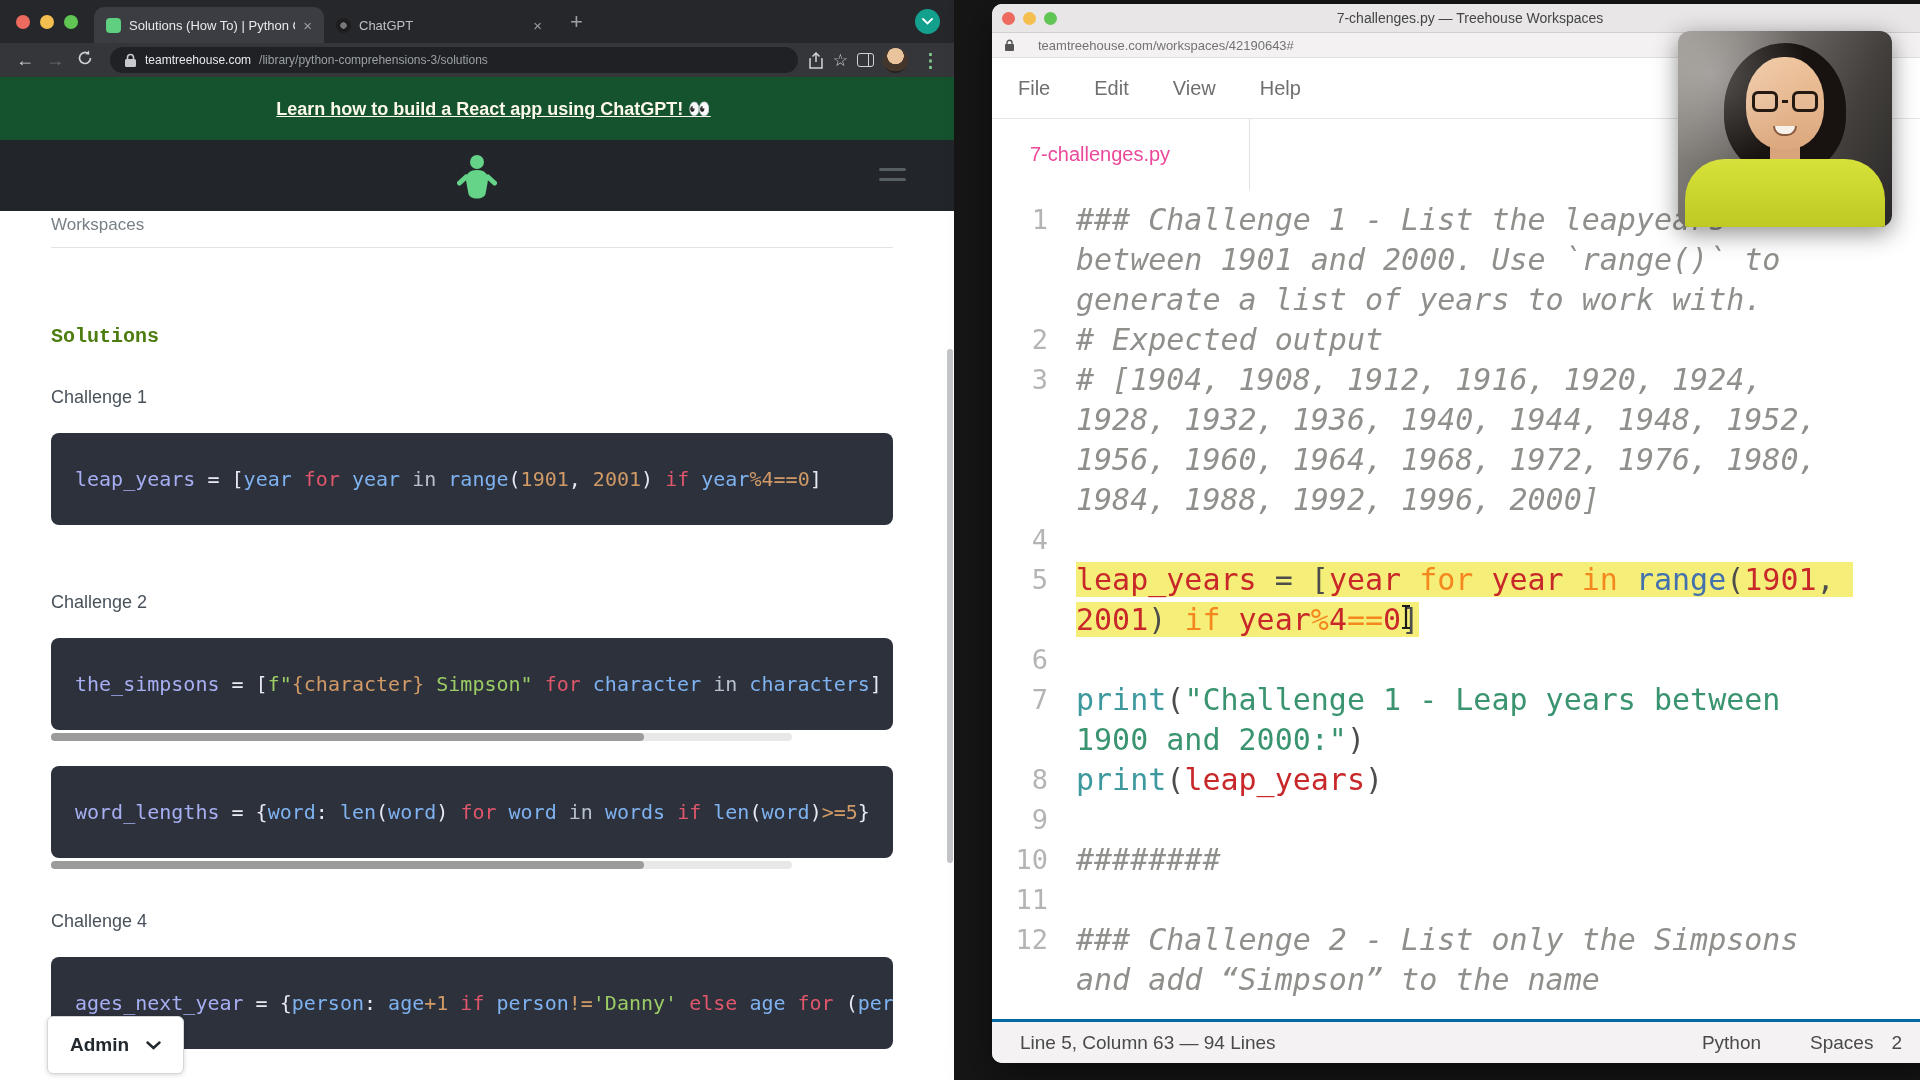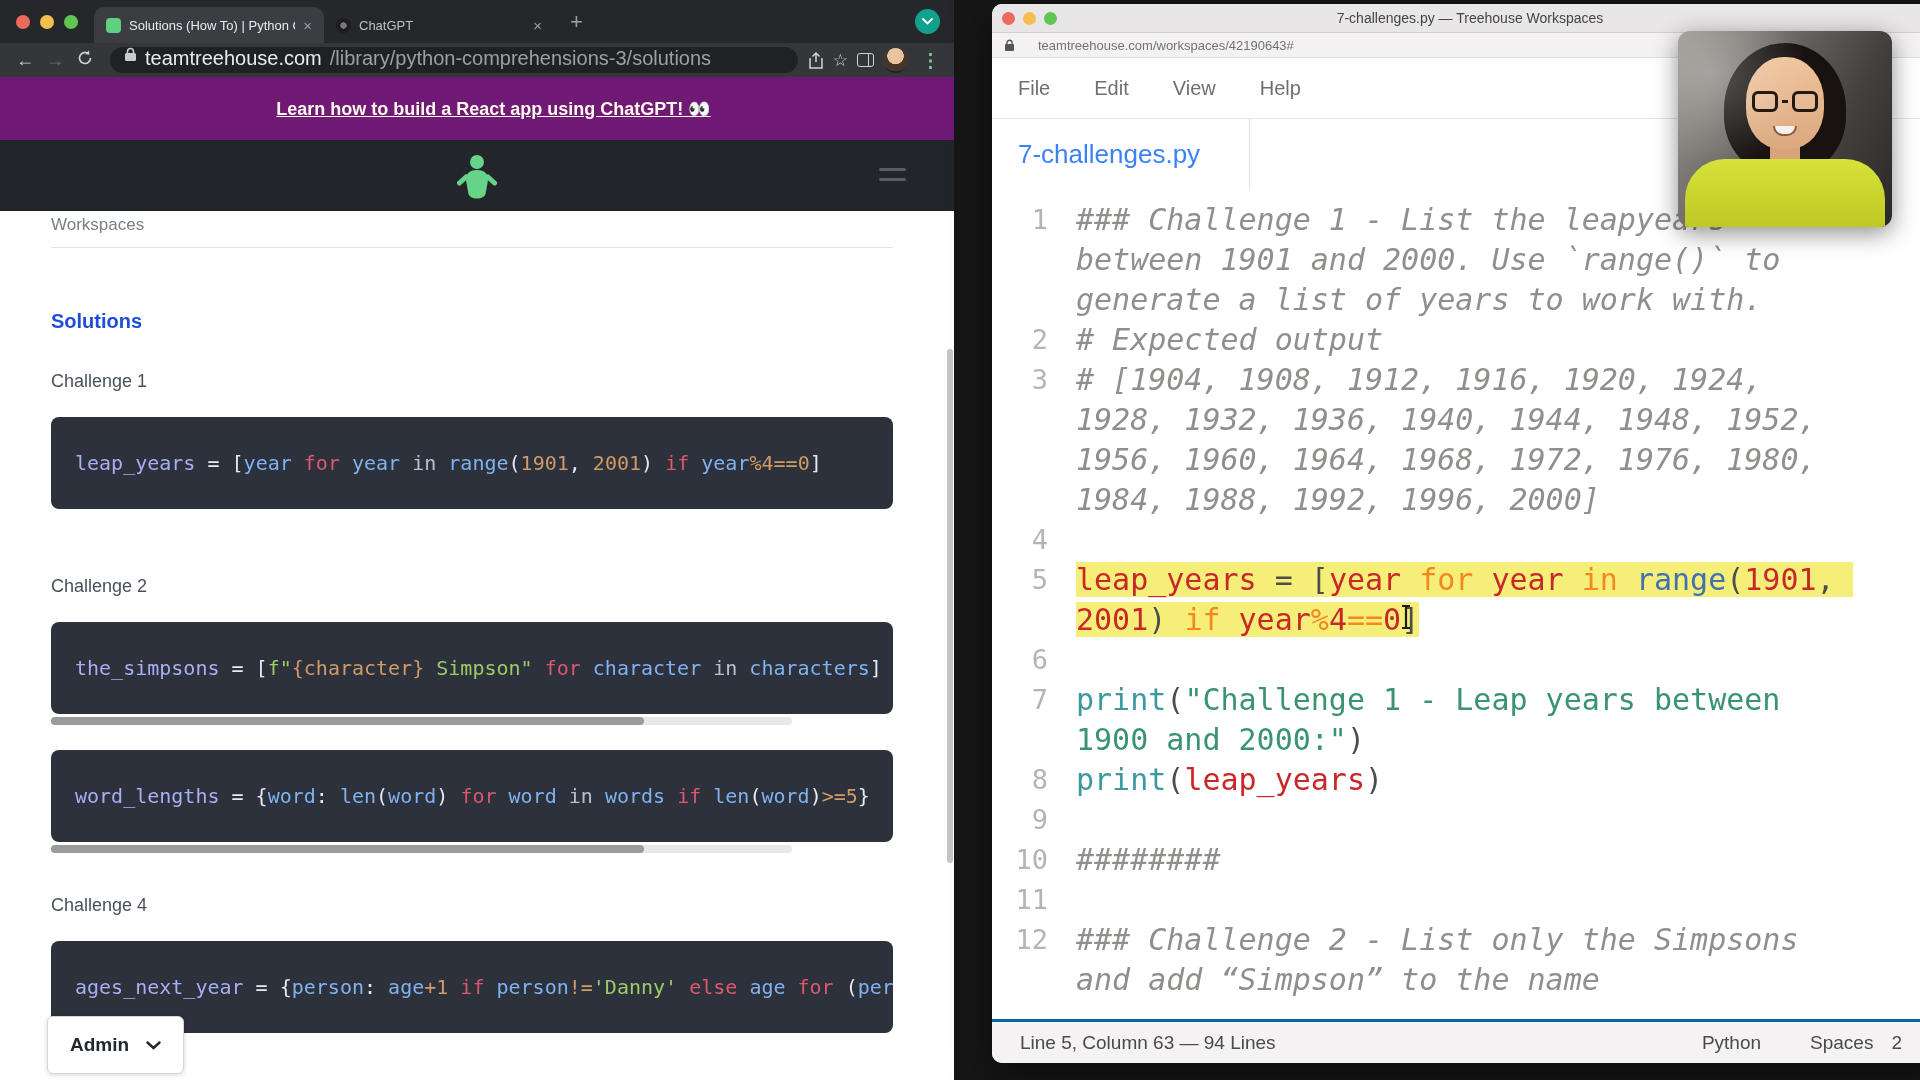--- a/index.html
+++ b/index.html
@@ -25,43 +25,43 @@
   .tab.inactive .tabtitle { color:#bdc1c6; }
   .tabclose { color:#9aa0a6; font-size:15px; line-height:1; }
   .newtab { color:#9aa0a6; font-size:22px; margin-left:16px; line-height:1; }
   .tealbtn { margin-left:auto; margin-right:14px; width:25px; height:25px; border-radius:50%;
              background:#13a08d; display:flex; align-items:center; justify-content:center; }
 
   .toolbar { height:34px; background:#35363a; display:flex; align-items:center; padding:0 10px; }
   .navicon { color:#cfd2d6; font-size:18px; width:30px; text-align:center; }
   .navicon.disabled { color:#696b6f; }
   .urlbar { flex:1; height:26px; background:#202124; border-radius:13px; display:flex;
-            align-items:flex-start; gap:8px; padding:0 14px; margin:0 10px; font-size:20px;
+            align-items:center; gap:8px; padding:0 14px; margin:0 10px; font-size:12px;
             white-space:nowrap; overflow:hidden; }
   .urldomain { color:#e8eaed; } .urlpath { color:#9aa0a6; }
   .tbicons { display:flex; align-items:center; gap:9px; }
   .staricon { color:#cfd2d6; font-size:17px; }
   .panelicon { width:17px; height:14px; border:1.5px solid #cfd2d6; border-radius:3px; position:relative; }
   .panelicon::after { content:""; position:absolute; right:4px; top:0; bottom:0; width:1.5px; background:#cfd2d6; }
   .avatar { width:25px; height:25px; border-radius:50%;
             background:radial-gradient(circle at 50% 32%, #e9c39b 0 38%, #45362c 40% 72%, #23201e 74%); }
   .menudots { color:#7fc98f; font-size:19px; font-weight:bold; padding:0 4px; }
 
-  .banner { height:63px; background:#701a75; display:flex; align-items:center; justify-content:center;padding-left:33px; }
+  .banner { height:63px; background:#14532d; display:flex; align-items:center; justify-content:center;padding-left:33px; }
   .banner span { color:#fdf8ec; font-weight:700; font-size:18px; text-decoration:underline; }
 
   .siteheader { height:71px; background:#22262a; position:relative;
                 display:flex; align-items:center; justify-content:center; }
   .hamburger { position:absolute; right:48px; top:28px; }
   .hamburger i { display:block; width:27px; height:3px; border-radius:2px; background:#565d63; margin-bottom:7px; }
 
   .content { position:relative; padding:0 61px 0 51px; }
   .wsnav { padding-top:4px; font-size:17px; color:#788087; line-height:20px; }
   .divider { border-bottom:1px solid #e3e3e3; margin-top:12px; }
-  .content h2 { margin-top:60px; font-size:20px; line-height:26px; color:#1d4ed8; font-weight:700; }
+  .content h2 { margin-top:76px; font-size:20px; line-height:26px; color:#4d7c0f; font-weight:700;font-family:Liberation Mono, monospace; }
   .content h3 { font-size:18px; line-height:22px; color:#49525b; font-weight:400; }
   .s1 h3{margin-top:36px}.s2 h3{margin-top:66px}.s3 h3{margin-top:42px}.s4 h3{margin-top:41px}
   .codeblock { margin-top:25px; height:92px; background:#2c313c; border-radius:8px;
                display:flex; align-items:center; padding:0 24px; overflow:hidden; }
   .codeblock code { font-family:"DejaVu Sans Mono", monospace; font-size:20px; white-space:pre; }
   .hscroll { margin-top:3px; height:8px; width:88%; background:#e8e8e8; border-radius:4px; }
   .hscroll .thumb { height:8px; width:80%; background:#9b9b9b; border-radius:4px; }
 
   
   .tk-pv{color:#a7aff2}.tk-bv{color:#7fb2f0}.tk-kw{color:#e0566b}.tk-di{color:#b7c1cc}
@@ -84,21 +84,21 @@
                  display:flex; align-items:center; position:relative; flex:0 0 auto; }
   .ws-titlebar .lights { padding:0 10px; gap:8px; }
   .ws-titlebar .light { width:13px; height:13px; }
   .ws-title { position:absolute; left:0; right:0; text-align:center; font-size:14px; color:#454545; }
   .ws-urlrow { height:25px; background:#f3f1f2; border-bottom:1px solid #e0dede; flex:0 0 auto;
                display:flex; align-items:center; gap:23px; padding-left:12px; font-size:13px; color:#737373; }
   .ws-menubar { height:60px; display:flex; align-items:center; gap:44px; padding-left:26px;
                 font-size:20px; color:#6f6f6f; flex:0 0 auto; }
   .ws-tabrow { height:72px; border-top:1px solid #e6e6e6; display:flex; flex:0 0 auto; }
   .ws-tab { width:258px; border-right:1px solid #e2e2e2; display:flex; align-items:center;
-            padding-left:26px; font-size:26px; color:#3b82f6; background:#fff; }
+            padding-left:38px; font-size:20px; color:#ec4899; background:#fff; }
   .ws-editor { flex:1; position:relative; padding-top:10px; overflow:hidden;
                font-family:"DejaVu Sans Mono", monospace; font-size:30px; line-height:40px; color:#4d4d4c; }
   .ed-line { display:flex; align-items:flex-start; }
   .ed-num { flex:0 0 56px; text-align:right; font-size:27px; color:#b4b4b4; line-height:40px; }
   .ed-code { margin-left:28px; width:782px; white-space:pre-wrap; min-height:40px; }
   .hl { background:#f5ef7a; }
   .ws-vscroll { position:absolute; right:4px; top:6px; width:8px; height:150px;
                 background:#c9c9c9; border-radius:4px; }
   .ws-statusbar { height:44px; flex:0 0 auto; border-top:3px solid #0369a1; background:#f4f2f3;
                   display:flex; align-items:center; padding:0 46px 0 28px; font-size:19px; color:#4a4a4a; }

